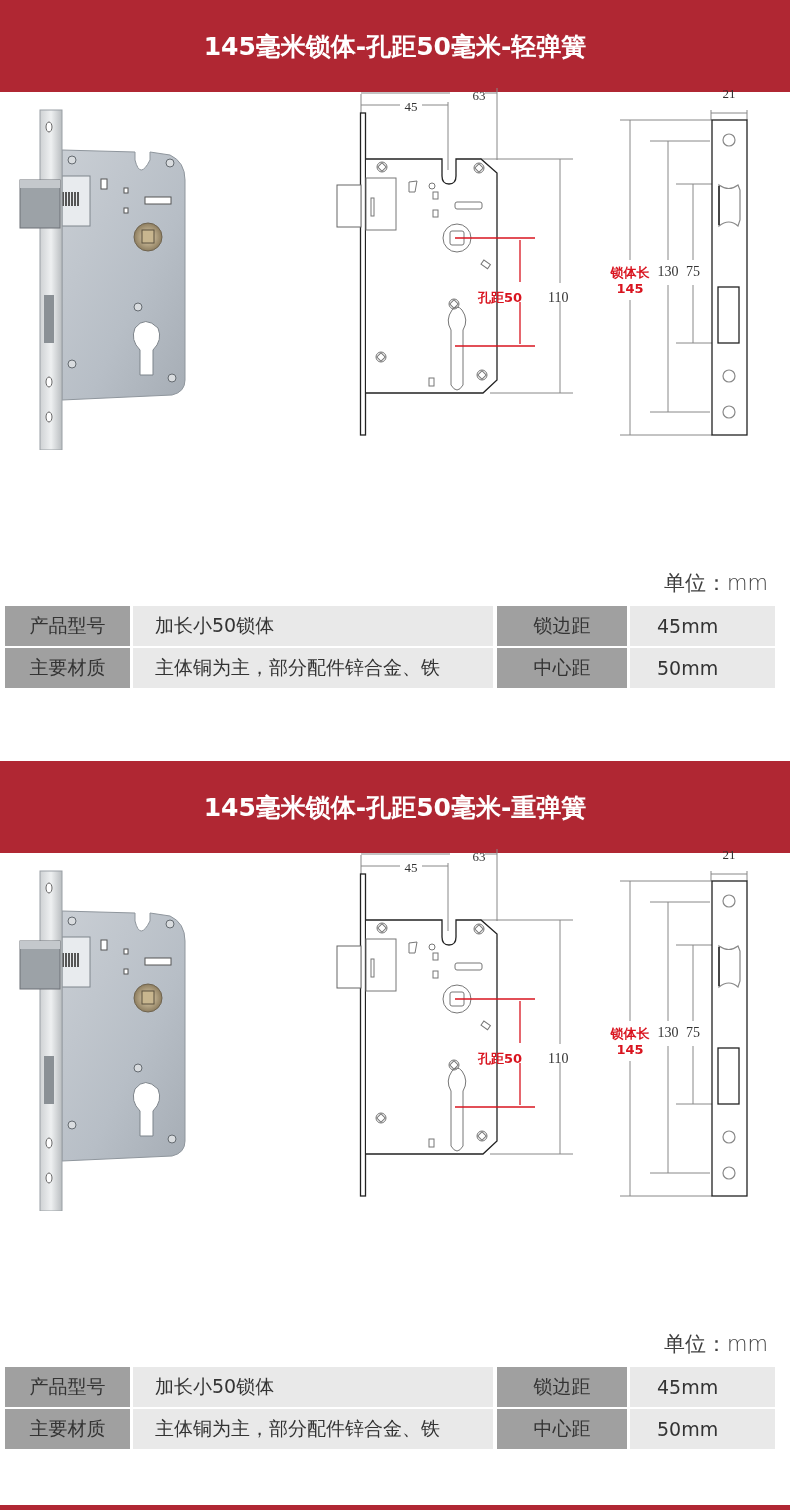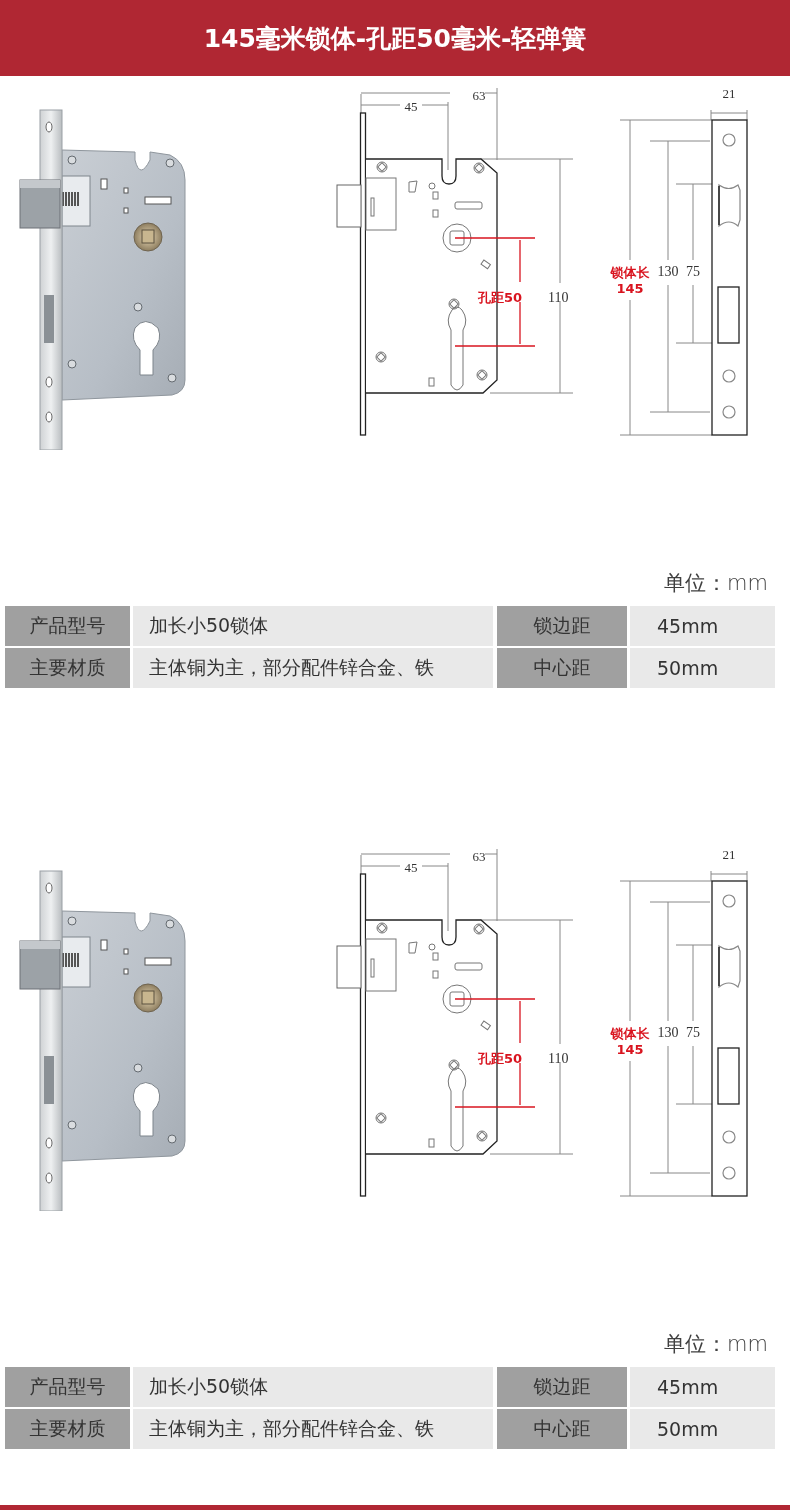--- a/index.html
+++ b/index.html
@@ -1,32 +1,32 @@
 <!DOCTYPE html>
 <html><head>
 <meta charset="utf-8">
 <style>
   * { box-sizing: border-box; margin: 0; padding: 0; }
   html, body { width: 790px; background: #ffffff; }
   body { font-family: "DejaVu Sans", "Liberation Sans", sans-serif; color: #333; position: relative; height: 1510px; overflow: hidden; }
   .section { position: absolute; left: 0; width: 790px; height: 740px; }
-  .banner { position: absolute; left: 0; top: 0; width: 790px; height: 76px; background: #b02733; display: flex; align-items: center; justify-content: center; }
+  .banner { position: absolute; left: 0; top: 0; width: 790px; height: 92px; background: #b02733; display: flex; align-items: center; justify-content: center; }
   .banner-title { color: #ffffff; font-size: 25px; font-weight: bold; letter-spacing: 0px; }
   .photo { position: absolute; left: 0; top: 100px; width: 200px; height: 350px; }
   .front { position: absolute; left: 320px; top: 80px; width: 270px; height: 360px; }
   .side { position: absolute; left: 600px; top: 80px; width: 170px; height: 360px; }
   svg text { font-family: "Liberation Serif", "DejaVu Serif", serif; }
   .unit { position: absolute; right: 22px; top: 569px; font-size: 21px; color: #404040; font-weight: 300; }
   .spec-table { position: absolute; left: 5px; top: 606px; width: 780px; }
   .spec-row { display: flex; height: 40px; margin-bottom: 2px; }
   .cell { display: flex; align-items: center; font-size: 19px; color: #333; }
   .cell.label { background: #a0a0a0; justify-content: center; }
   .cell.value { background: #e9e9e9; }
   .c1 { width: 125px; margin-right: 3px; }
-  .c2 { width: 360px; margin-right: 4px; padding-left: 16px; }
+  .c2 { width: 360px; margin-right: 4px; padding-left: 22px; }
   .c3 { width: 130px; margin-right: 3px; }
   .c4 { width: 145px; padding-left: 27px; }
   .bottom-strip { position: absolute; left: 0; top: 1505px; width: 790px; height: 5px; background: #b02733; }
 </style>
 </head>
 <body>
 
 <div id="sections">
     <div class="section" style="top: 0px;">
     <div class="banner">
@@ -208,20 +208,23 @@
       </div>
       <div class="spec-row">
         <div class="cell label c1">主要材质</div>
         <div class="cell value c2">主体铜为主，部分配件锌合金、铁</div>
         <div class="cell label c3">中心距</div>
         <div class="cell value c4">50mm</div>
       </div>
     </div>
   </div>
     <div class="section" style="top: 761px;">
+    <div class="banner">
+      <span class="banner-title">145毫米锁体-孔距50毫米-重弹簧</span>
+    </div>
 
     <svg class="photo" viewBox="0 0 200 350" width="200" height="350">
       <defs>
         <linearGradient id="plate1" x1="0" x2="1" y1="0" y2="0">
           <stop offset="0" stop-color="#cfd2d4"></stop>
             <stop offset="0.5" stop-color="#eef0f1"></stop>
             <stop offset="1" stop-color="#b9bdc0"></stop>
         </linearGradient>
         <linearGradient id="case1" x1="0" x2="1" y1="0" y2="1">
           <stop offset="0" stop-color="#c9ced4"></stop>

